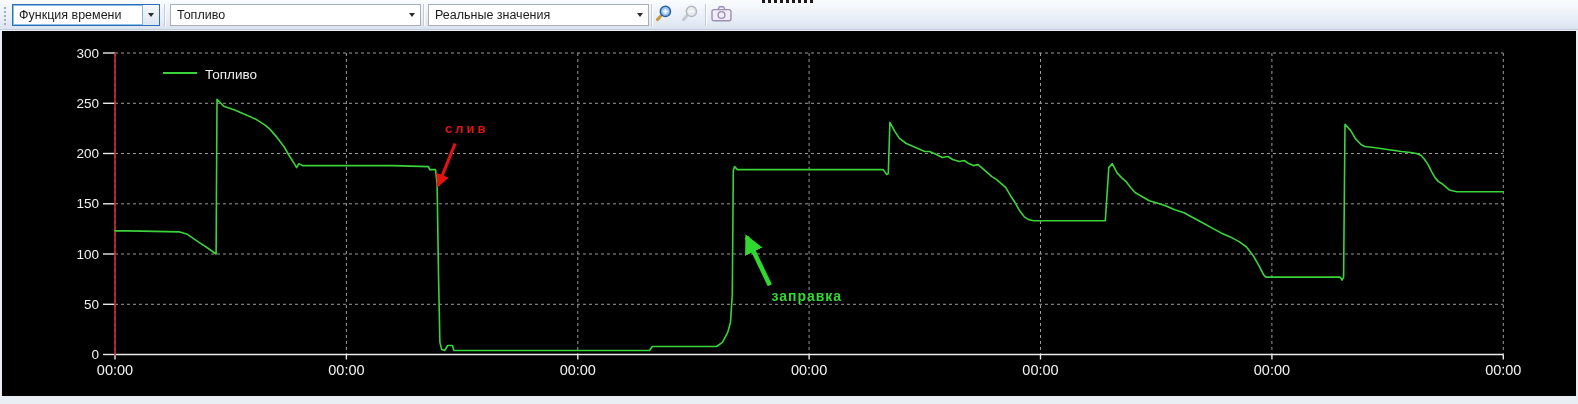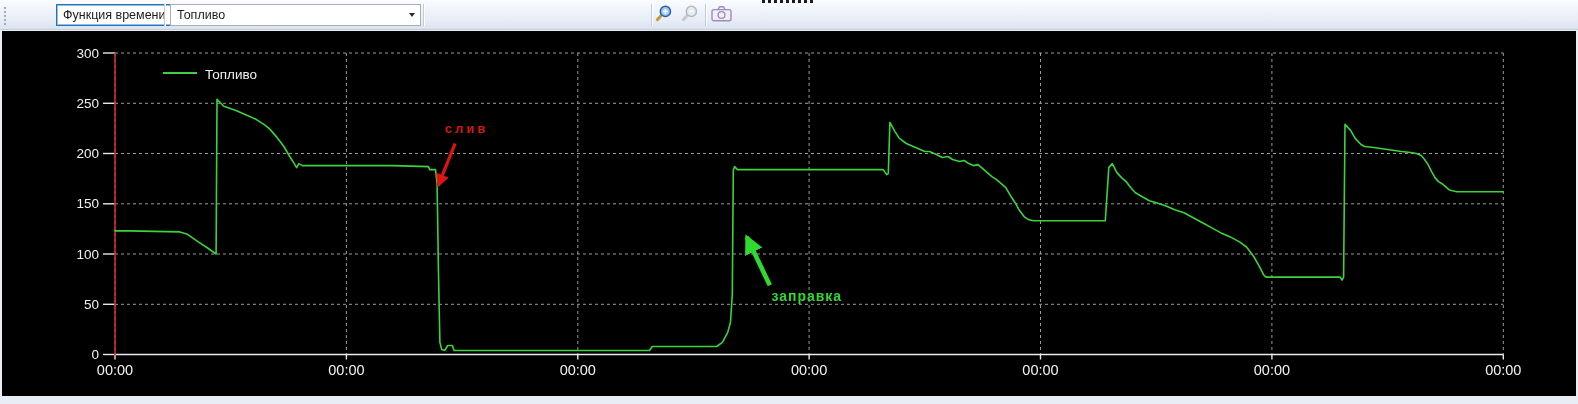--- a/index.html
+++ b/index.html
@@ -62,38 +62,44 @@
   .ann-refuel-arrow { stroke-width:4.6; }
 </style>
 </head>
 <body>
 
 <div class="window">
 
   <div class="toolbar">
     <div class="grip"></div>
 
-    <div class="combo focused" style="left:12px; width:148px;margin-left:44px;">
+    <div class="combo focused" style="left:12px; width:148px;">
       <span class="combo-text">Функция времени</span>
       <span class="combo-btn">
           <i class="tri"></i>
         </span>
     </div>
 
     <div class="tsep" style="left:164px;"></div>
 
     <div class="combo flat" style="left:170px; width:251px;">
       <span class="combo-text">Топливо</span>
       <span class="combo-arrow">
           <i class="tri"></i>
         </span>
     </div>
 
     <div class="tsep" style="left:423px;"></div>
 
+    <div class="combo flat" style="left:428px; width:221px;">
+      <span class="combo-text">Реальные значения</span>
+      <span class="combo-arrow">
+          <i class="tri"></i>
+        </span>
+    </div>
 
     <div class="tsep" style="left:651px;"></div>
 
     <div class="tool-btn" style="left:654px;">
       <span>
         <svg width="18" height="18" viewBox="0 0 18 18">
           <line x1="5.6" y1="12.2" x2="2.4" y2="15.6" stroke="#c59a3e" stroke-width="3" stroke-linecap="round"></line>
           <circle cx="10.4" cy="7.4" r="5.1" fill="#9ec7ef" stroke="#2b5f9e" stroke-width="1.5"></circle>
           <line x1="7.9" y1="7.4" x2="12.9" y2="7.4" stroke="#ffffff" stroke-width="1.6"></line>
           <line x1="10.4" y1="4.9" x2="10.4" y2="9.9" stroke="#ffffff" stroke-width="1.6"></line>

